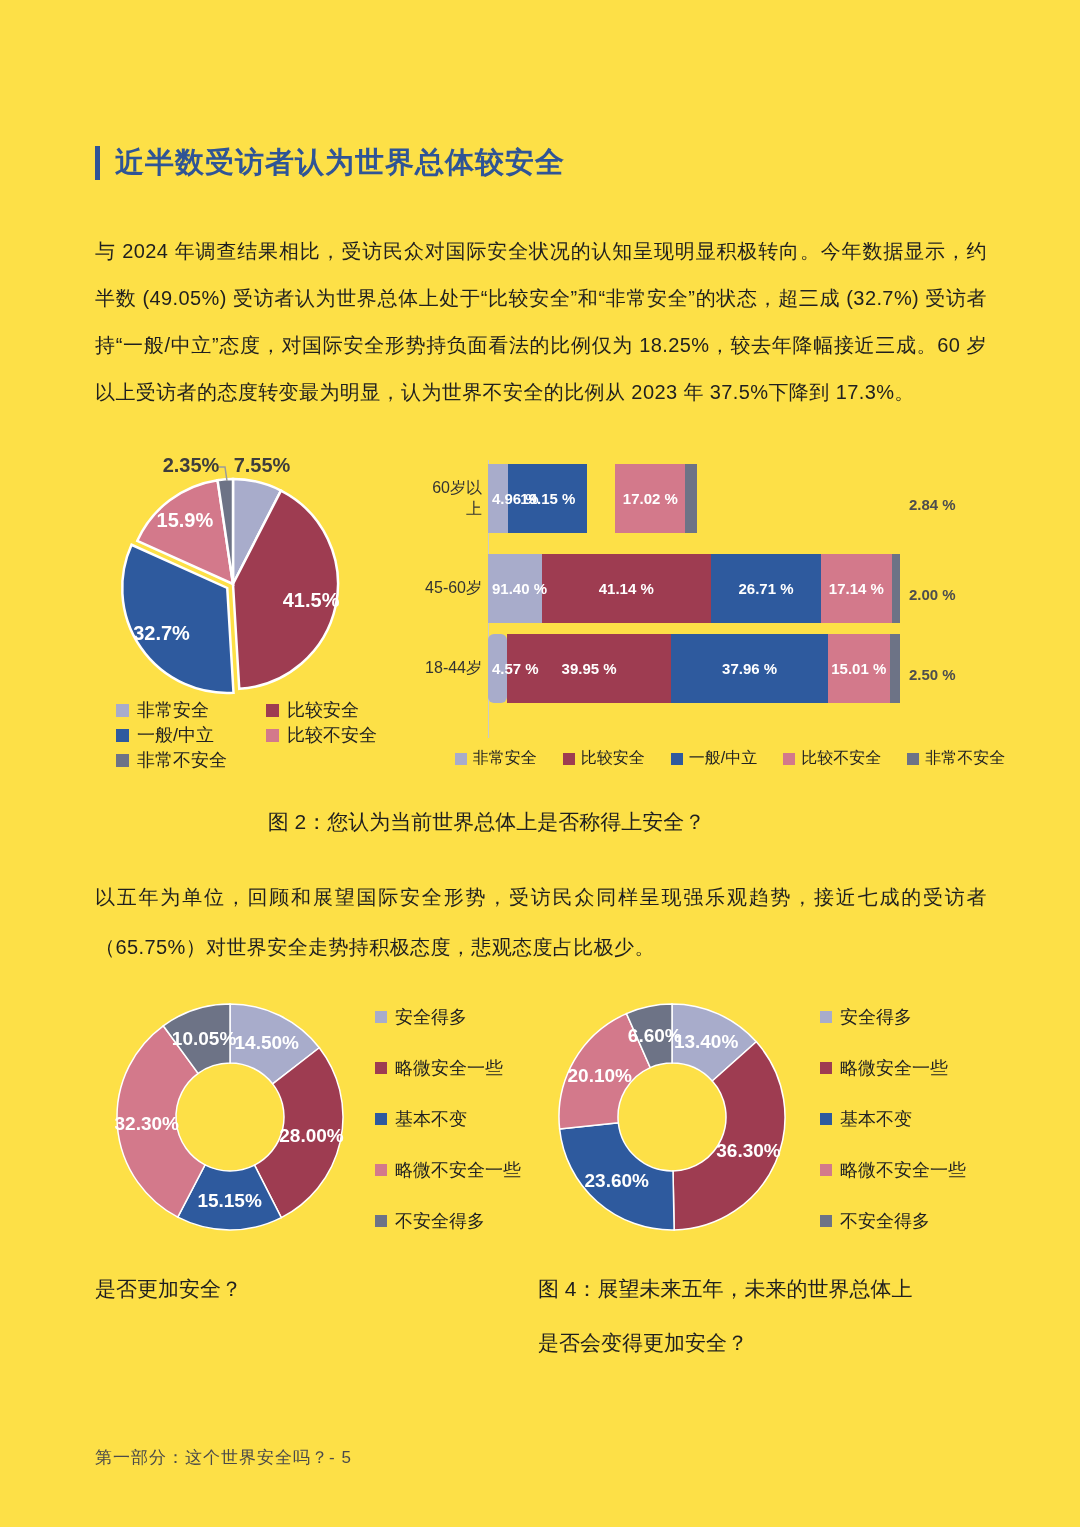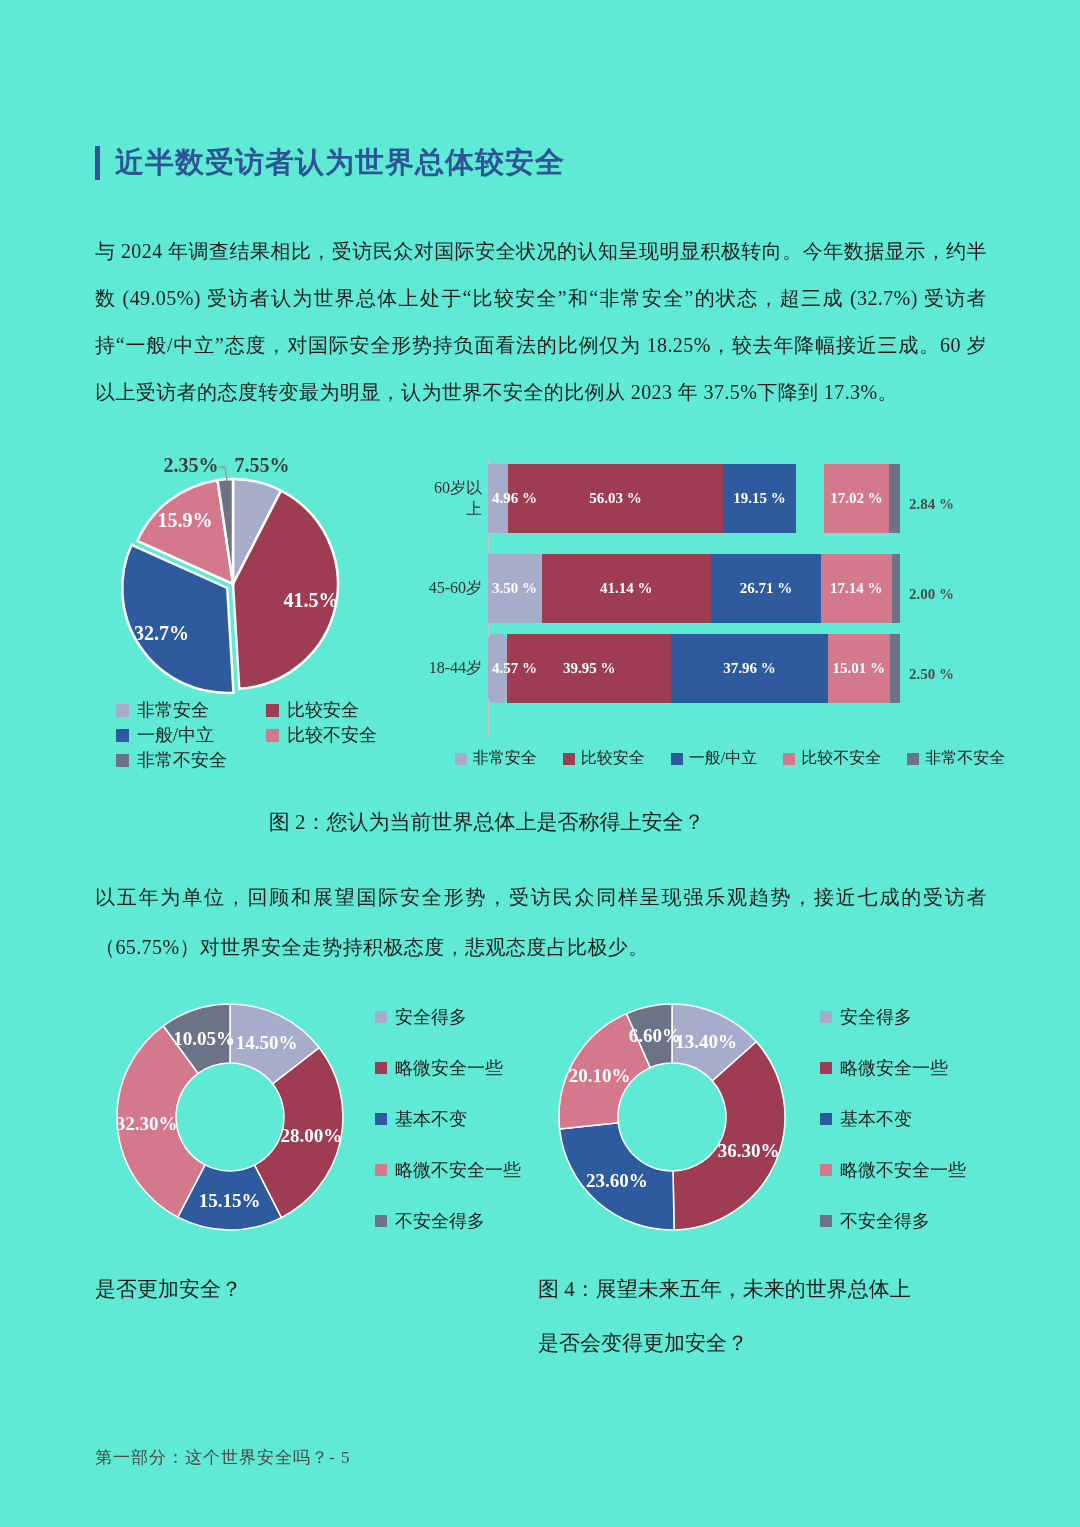--- a/index.html
+++ b/index.html
@@ -1,19 +1,19 @@
 <!DOCTYPE html>
 <html><head>
 <meta charset="utf-8">
 <style>
   * { margin:0; padding:0; box-sizing:border-box; }
   html,body { background:#ffffff; }
   .page {
-    position:relative; width:1080px; height:1527px; background:#5eead4;
-    font-family:Liberation Serif, serif; color:#1f1f1f; overflow:hidden;
+    position:relative; width:1080px; height:1527px; background:#fde047;
+    font-family:Liberation Sans, sans-serif; color:#1f1f1f; overflow:hidden;
   }
   
   .heading { position:absolute; left:95px; top:143px; display:flex; align-items:center; }
   .hbar { width:5px; height:34px; background:#2f5496; margin-right:15px; flex:none; }
   .heading h1 { font-size:29px; font-weight:bold; color:#2f5496; letter-spacing:1px; }
   
   .para { position:absolute; left:95px; width:892px; font-size:20px; line-height:47px;
           text-align:justify; letter-spacing:0.4px; color:#1f1f1f; }
   .p1 { top:228px; }
   .p2 { top:872px; line-height:50px; }
@@ -104,38 +104,35 @@
 
   <div class="barchart">
     <div class="bar-axis"></div>
     <div id="bars-fig2">
         <div class="bar-row" style="top: 12px;">
           <div class="bar-cat">60岁以上</div>
           <div class="bar-track">
             <div class="bar-seg seg-first" style="width: 4.96%; background: rgb(168, 172, 203);">
               <span>4.96 %</span>
             </div>
-            <div class="bar-seg" style="width: 56.03%; background: rgb(158, 60, 81);">
-              <span>56.03 %</span>
-            </div>
             <div class="bar-seg" style="width: 19.15%; background: rgb(46, 90, 158);">
               <span>19.15 %</span>
             </div>
             <div class="bar-seg" style="width: 17.02%; background: rgb(211, 121, 139); margin-left: 28px;">
               <span>17.02 %</span>
             </div>
             <div class="bar-seg" style="width: 2.84%; background: rgb(109, 115, 134);"></div>
           </div>
           <div class="bar-out">2.84 %</div>
         </div>
         <div class="bar-row" style="top: 102px;">
           <div class="bar-cat">45-60岁</div>
           <div class="bar-track">
             <div class="bar-seg seg-first" style="width: 13%; background: rgb(168, 172, 203);">
-              <span>3.50 %</span>
+              <span>91.40 %</span>
             </div>
             <div class="bar-seg" style="width: 41.14%; background: rgb(158, 60, 81);">
               <span>41.14 %</span>
             </div>
             <div class="bar-seg" style="width: 26.71%; background: rgb(46, 90, 158);">
               <span>26.71 %</span>
             </div>
             <div class="bar-seg" style="width: 17.14%; background: rgb(211, 121, 139);">
               <span>17.14 %</span>
             </div>

